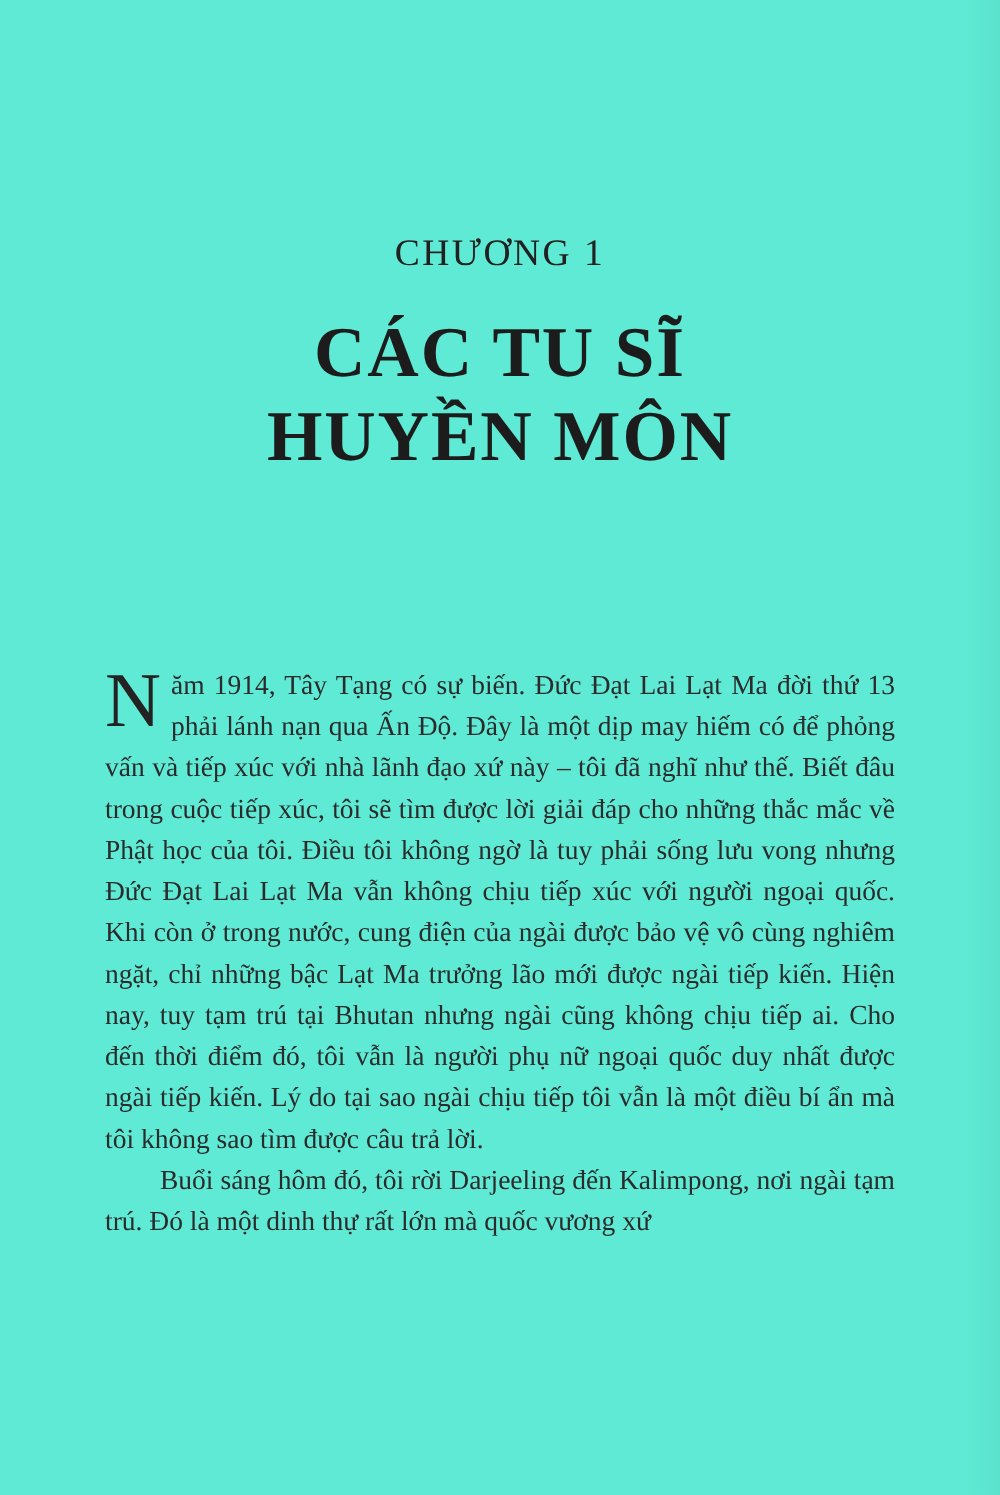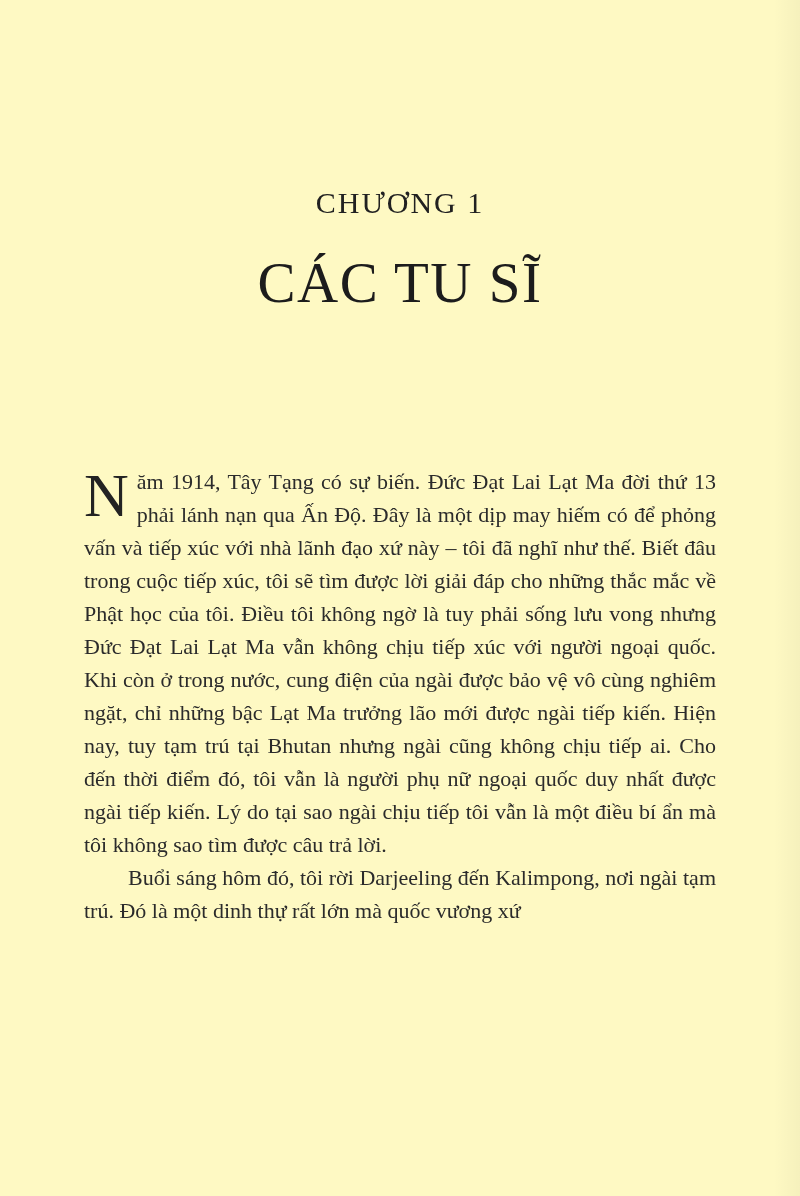--- a/index.html
+++ b/index.html
@@ -6,21 +6,21 @@
   html, body { width: 800px; }
   body {
     background: #ffffff;
     font-family: "Liberation Serif", serif;
     color: #242424;
   }
   .page {
     position: relative;
     width: 800px;
     height: 1196px;
-    background: #fef9c3;
+    background: #5eead4;
     overflow: hidden;
   }
   
   .page::after {
     content: "";
     position: absolute;
     top: 0; right: 0;
     width: 26px; height: 100%;
     background: linear-gradient(to right, rgba(0,0,0,0), rgba(0,0,0,0.035));
     pointer-events: none;
@@ -30,21 +30,21 @@
     text-align: center;
     font-size: 30px;
     font-weight: normal;
     letter-spacing: 2px;
     color: #212121;
   }
   .book-title {
     margin-top: 30px;
     text-align: center;
     font-size: 57px;
-    font-weight: normal;
+    font-weight: bold;
     line-height: 1.17;
     letter-spacing: 1.5px;
     color: #1c1c1c;
   }
   .body-text {
     width: 632px;
     margin: 148px auto 0 auto;
     font-size: 22px;
     line-height: 33px;
     text-align: justify;
@@ -64,20 +64,21 @@
 </style>
 </head>
 <body>
 
 <div class="page">
 
   <h2 class="chapter-label">CHƯƠNG 1</h2>
 
   <h1 class="book-title">
     <span>CÁC TU SĨ</span><br>
+    <span>HUYỀN MÔN</span>
   </h1>
 
   <div class="body-text">
 
     <p class="para"><span class="dropcap">N</span><span>ăm 1914, Tây Tạng có sự biến. Đức Đạt Lai Lạt Ma đời thứ 13 phải lánh nạn qua Ấn Độ. Đây là một dịp may hiếm có để phỏng vấn và tiếp xúc với nhà lãnh đạo xứ này – tôi đã nghĩ như thế. Biết đâu trong cuộc tiếp xúc, tôi sẽ tìm được lời giải đáp cho những thắc mắc về Phật học của tôi. Điều tôi không ngờ là tuy phải sống lưu vong nhưng Đức Đạt Lai Lạt Ma vẫn không chịu tiếp xúc với người ngoại quốc. Khi còn ở trong nước, cung điện của ngài được bảo vệ vô cùng nghiêm ngặt, chỉ những bậc Lạt Ma trưởng lão mới được ngài tiếp kiến. Hiện nay, tuy tạm trú tại Bhutan nhưng ngài cũng không chịu tiếp ai. Cho đến thời điểm đó, tôi vẫn là người phụ nữ ngoại quốc duy nhất được ngài tiếp kiến. Lý do tại sao ngài chịu tiếp tôi vẫn là một điều bí ẩn mà tôi không sao tìm được câu trả lời.</span></p>
 
     <p class="para indent"><span>Buổi sáng hôm đó, tôi rời Darjeeling đến Kalimpong, nơi ngài tạm trú. Đó là một dinh thự rất lớn mà quốc vương xứ</span></p>
 
   </div>
 

